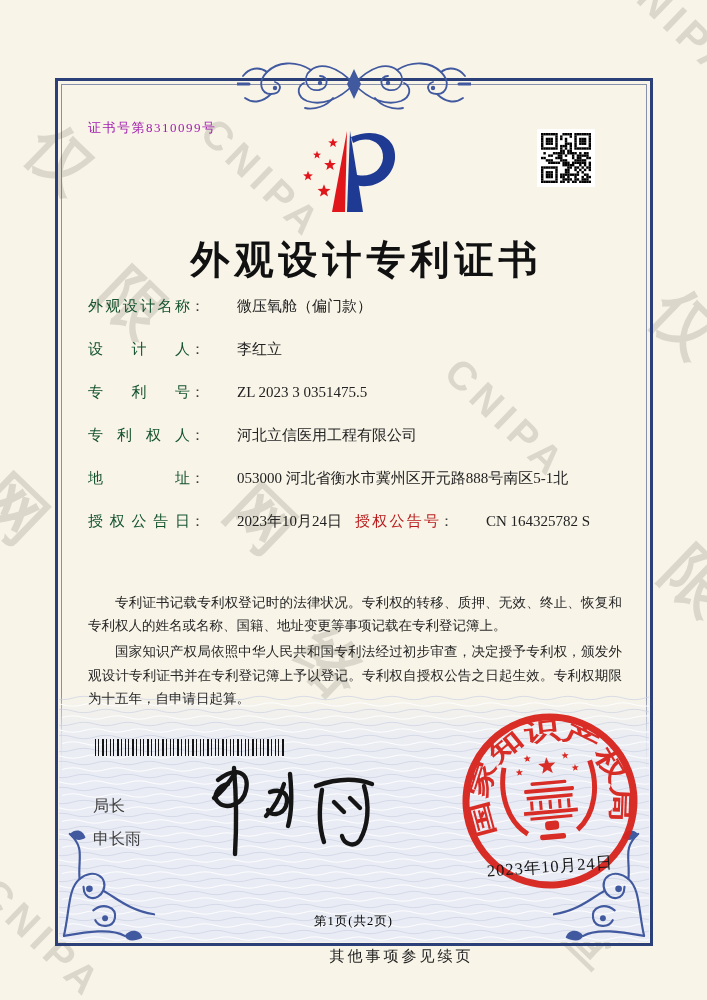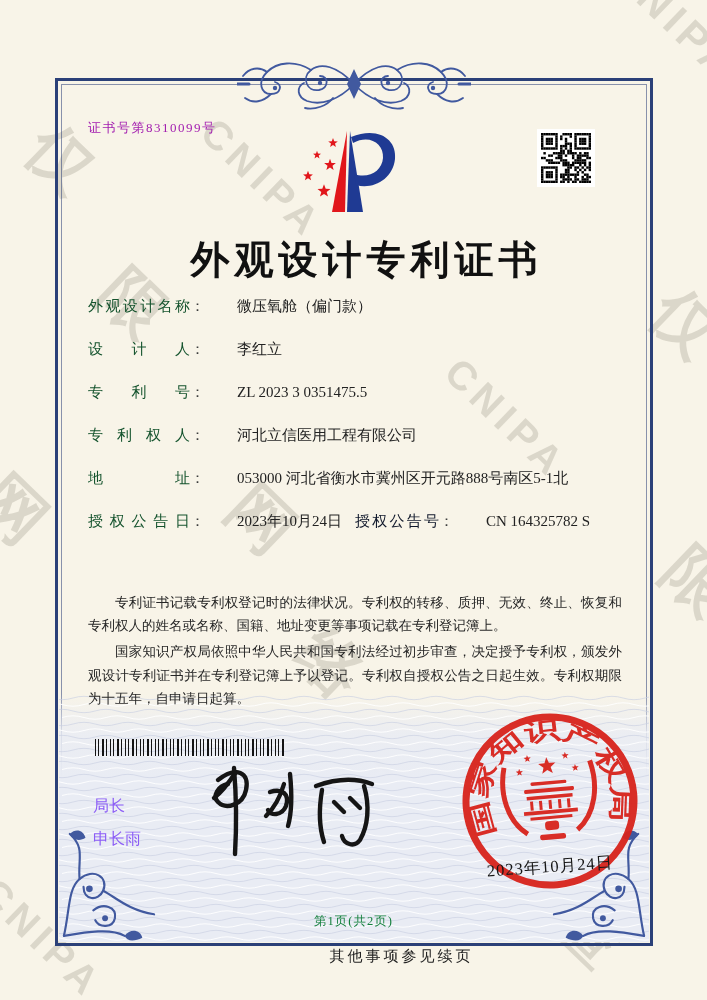--- a/index.html
+++ b/index.html
@@ -27,41 +27,41 @@
   .logo{position:absolute;left:283px;top:126px;width:120px;height:92px;z-index:4;}
   .qr{position:absolute;left:537px;top:129px;width:58px;height:58px;background:#fff;padding:0;z-index:4;}
   .qr svg{position:absolute;left:4px;top:4px;}
 
   .title{position:absolute;left:0;top:220px;width:707px;text-align:center;font-size:39px;font-weight:700;
          letter-spacing:5px;color:#111;z-index:4;margin:13px;}
 
   .fields{position:absolute;left:88px;top:296px;width:545px;z-index:4;font-size:15px;color:#2b2b2b;}
   .field-row{position:relative;height:20px;line-height:20px;margin-bottom:23px;white-space:nowrap;}
   .flabel{display:inline-block;width:102px;text-align:justify;text-align-last:justify;color:#14532d;vertical-align:top;}
-  .flabel2{display:inline-block;width:84px;text-align:justify;text-align-last:justify;color:#0f172a;vertical-align:top;}
+  .flabel2{display:inline-block;width:84px;text-align:justify;text-align-last:justify;color:#b91c1c;vertical-align:top;}
   .fcolon{color:#3c3c3c;}
   .fvalue{color:#222;margin-left:32px;}
   .pair2{position:absolute;left:267px;top:0;}
 
   .paras{position:absolute;left:88px;top:591px;width:534px;z-index:4;font-size:13.5px;line-height:1.72;color:#262626;}
   .paras p{margin:0 0 3px 0;text-indent:2em;text-align:justify;}
 
   .barcode{position:absolute;left:95px;top:739px;width:190px;height:17px;z-index:4;
     background:repeating-linear-gradient(90deg,#141414 0 1.5px,transparent 1.5px 3px,#141414 3px 4.5px,transparent 4.5px 7px,#141414 7px 9.5px,transparent 9.5px 11.5px,#141414 11.5px 12.5px,transparent 12.5px 15px);}
 
   .director{position:absolute;left:93px;top:796px;z-index:5;font-family:"Liberation Sans","DejaVu Sans",sans-serif;
-            font-size:16px;color:#8b5cf6;}
+            font-size:16px;color:#404040;}
   .director div{margin-bottom:12px;}
   .signature{position:absolute;left:198px;top:758px;width:185px;height:100px;z-index:5;}
 
   .seal{position:absolute;left:455px;top:706px;width:190px;height:190px;z-index:6;transform:rotate(-5deg);opacity:.95;}
   .seal-date{position:absolute;left:458px;top:856px;width:184px;text-align:center;font-size:16.5px;color:#161616;
              z-index:7;transform:rotate(-4deg);letter-spacing:1px;}
 
-  .page-number{position:absolute;left:0;top:913px;width:707px;text-align:center;font-size:12.5px;color:#15803d;z-index:4;letter-spacing:1px;}
+  .page-number{position:absolute;left:0;top:913px;width:707px;text-align:center;font-size:12.5px;color:#000000;z-index:4;letter-spacing:1px;}
   .footer-note{position:absolute;left:0;top:947px;width:707px;text-align:center;font-size:15px;color:#222;z-index:4;letter-spacing:3px;padding-left:48px;}
 </style>
 </head>
 <body>
 
 <div class="page">
 
   <div id="watermarks">
       <div class="wm" style="left: 596px; top: -4px; font-size: 42px; transform: rotate(44deg);">CNIPA</div>
       <div class="wm" style="left: 28px; top: 118px; font-size: 64px; transform: rotate(44deg);">仅</div>

